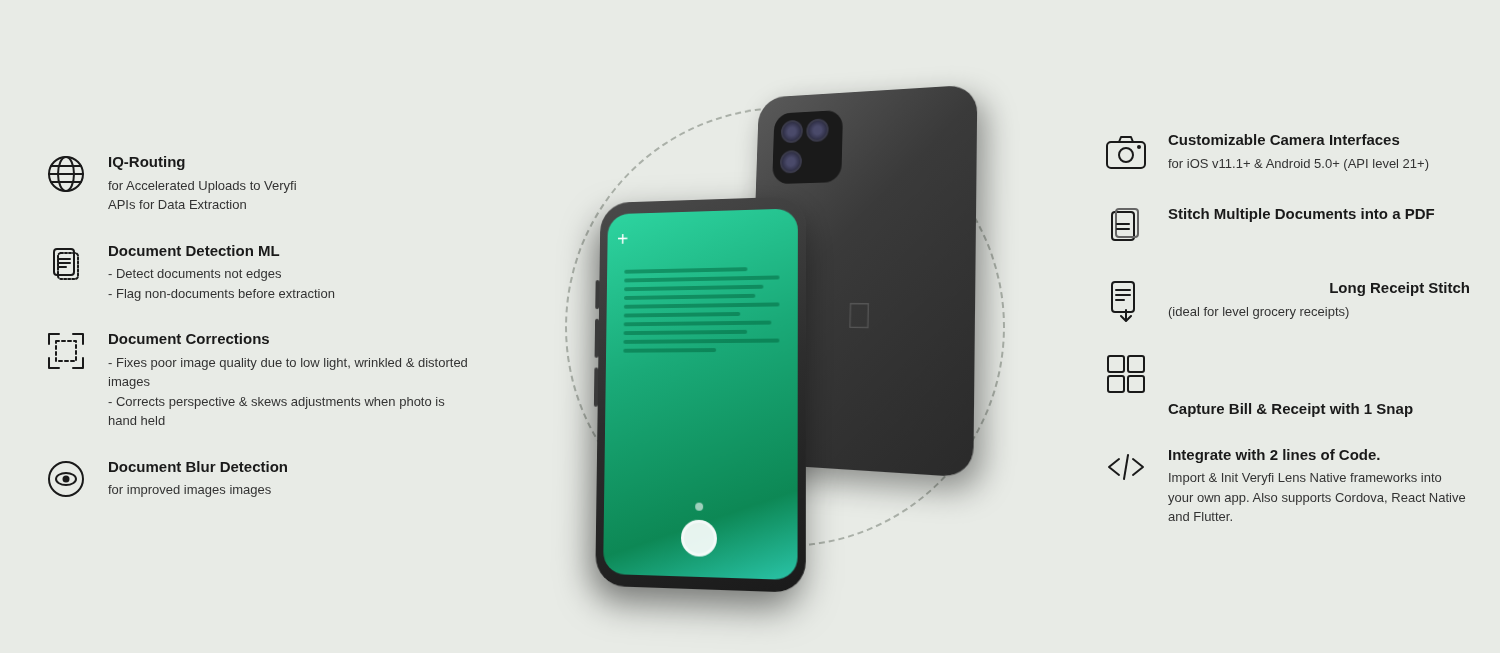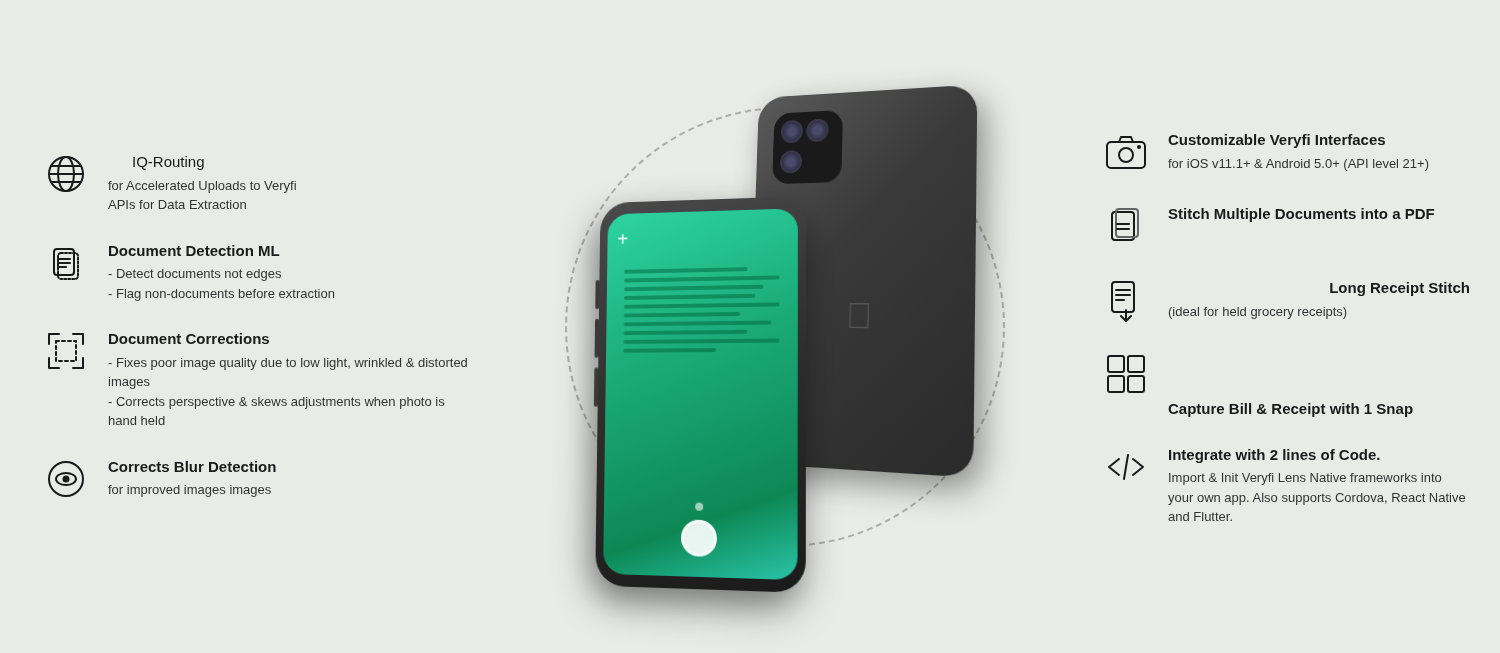--- a/index.html
+++ b/index.html
@@ -251,21 +251,21 @@
       <div class="feature-icon">
         <svg viewBox="0 0 44 44" xmlns="http://www.w3.org/2000/svg">
           <circle cx="22" cy="22" r="17" class="icon-stroke"></circle>
           <ellipse cx="22" cy="22" rx="8" ry="17" class="icon-stroke"></ellipse>
           <line x1="5" y1="22" x2="39" y2="22" class="icon-stroke"></line>
           <line x1="7" y1="14" x2="37" y2="14" class="icon-stroke"></line>
           <line x1="7" y1="30" x2="37" y2="30" class="icon-stroke"></line>
         </svg>
       </div>
       <div class="feature-text">
-        <div class="feature-title" style="font-weight: 400; margin-left: 24px;">IQ-Routing</div>
+        <div class="feature-title" style="font-weight: 700;">IQ-Routing</div>
         <div class="feature-desc">for Accelerated Uploads to Veryfi<br>APIs for Data Extraction</div>
       </div>
     </div>
 
     <div class="feature-item">
       <div class="feature-icon">
         <svg viewBox="0 0 44 44" xmlns="http://www.w3.org/2000/svg">
           <rect x="10" y="8" width="20" height="26" rx="3" class="icon-stroke"></rect>
           <rect x="14" y="12" width="20" height="26" rx="3" class="icon-stroke" stroke-dasharray="2,2"></rect>
           <line x1="14" y1="18" x2="26" y2="18" class="icon-stroke"></line>
@@ -297,21 +297,21 @@
 
     <div class="feature-item">
       <div class="feature-icon">
         <svg viewBox="0 0 44 44" xmlns="http://www.w3.org/2000/svg">
           <circle cx="22" cy="22" r="17" class="icon-stroke"></circle>
           <ellipse cx="22" cy="22" rx="10" ry="6" class="icon-stroke"></ellipse>
           <circle cx="22" cy="22" r="3.5" style="fill:#1a1a1a;stroke:none"></circle>
         </svg>
       </div>
       <div class="feature-text">
-        <div class="feature-title" style="font-weight: 700;">Corrects Blur Detection</div>
+        <div class="feature-title" style="font-weight: 700;">Document Blur Detection</div>
         <div class="feature-desc">for improved images images</div>
       </div>
     </div>
 
 
   </div>
 
   <div class="center-col">
     <div class="dashed-circle"></div>
 
@@ -359,21 +359,21 @@
     <div class="feature-item">
       <div class="feature-icon">
         <svg viewBox="0 0 44 44" xmlns="http://www.w3.org/2000/svg">
           <rect x="3" y="12" width="38" height="26" rx="4" class="icon-stroke"></rect>
           <circle cx="22" cy="25" r="7" class="icon-stroke"></circle>
           <path d="M15,12 L17,7 L27,7 L29,12" class="icon-stroke"></path>
           <circle cx="35" cy="17" r="2" style="fill:#1a1a1a;stroke:none"></circle>
         </svg>
       </div>
       <div class="feature-text">
-        <div class="feature-title" style="font-weight: 700;"><span>Customizable Veryfi Interfaces</span></div>
+        <div class="feature-title" style="font-weight: 700;"><span>Customizable Camera Interfaces</span></div>
         <div class="feature-desc">for iOS v11.1+ &amp; Android 5.0+ (API level 21+)</div>
       </div>
     </div>
 
     <div class="feature-item">
       <div class="feature-icon">
         <svg viewBox="0 0 44 44" xmlns="http://www.w3.org/2000/svg">
           <rect x="8" y="8" width="22" height="28" rx="3" class="icon-stroke"></rect>
           <rect x="12" y="5" width="22" height="28" rx="3" class="icon-stroke" style="stroke:#666"></rect>
           <line x1="13" y1="20" x2="25" y2="20" class="icon-stroke"></line>
@@ -391,21 +391,21 @@
           <rect x="8" y="4" width="22" height="30" rx="3" class="icon-stroke"></rect>
           <line x1="12" y1="12" x2="26" y2="12" class="icon-stroke"></line>
           <line x1="12" y1="17" x2="26" y2="17" class="icon-stroke"></line>
           <line x1="12" y1="22" x2="20" y2="22" class="icon-stroke"></line>
           <line x1="22" y1="32" x2="22" y2="42" class="icon-stroke"></line>
           <polyline points="17,38 22,43 27,38" class="icon-stroke"></polyline>
         </svg>
       </div>
       <div class="feature-text">
         <div class="feature-title" style="font-weight: 700; text-align: right;">Long Receipt Stitch</div>
-        <div class="feature-desc">(ideal for held grocery receipts)</div>
+        <div class="feature-desc">(ideal for level grocery receipts)</div>
       </div>
     </div>
 
     <div class="feature-item">
       <div class="feature-icon">
         <svg viewBox="0 0 44 44" xmlns="http://www.w3.org/2000/svg">
           <rect x="4" y="4" width="16" height="16" rx="2" class="icon-stroke"></rect>
           <rect x="24" y="4" width="16" height="16" rx="2" class="icon-stroke"></rect>
           <rect x="4" y="24" width="16" height="16" rx="2" class="icon-stroke"></rect>
           <rect x="24" y="24" width="16" height="16" rx="2" class="icon-stroke"></rect>

